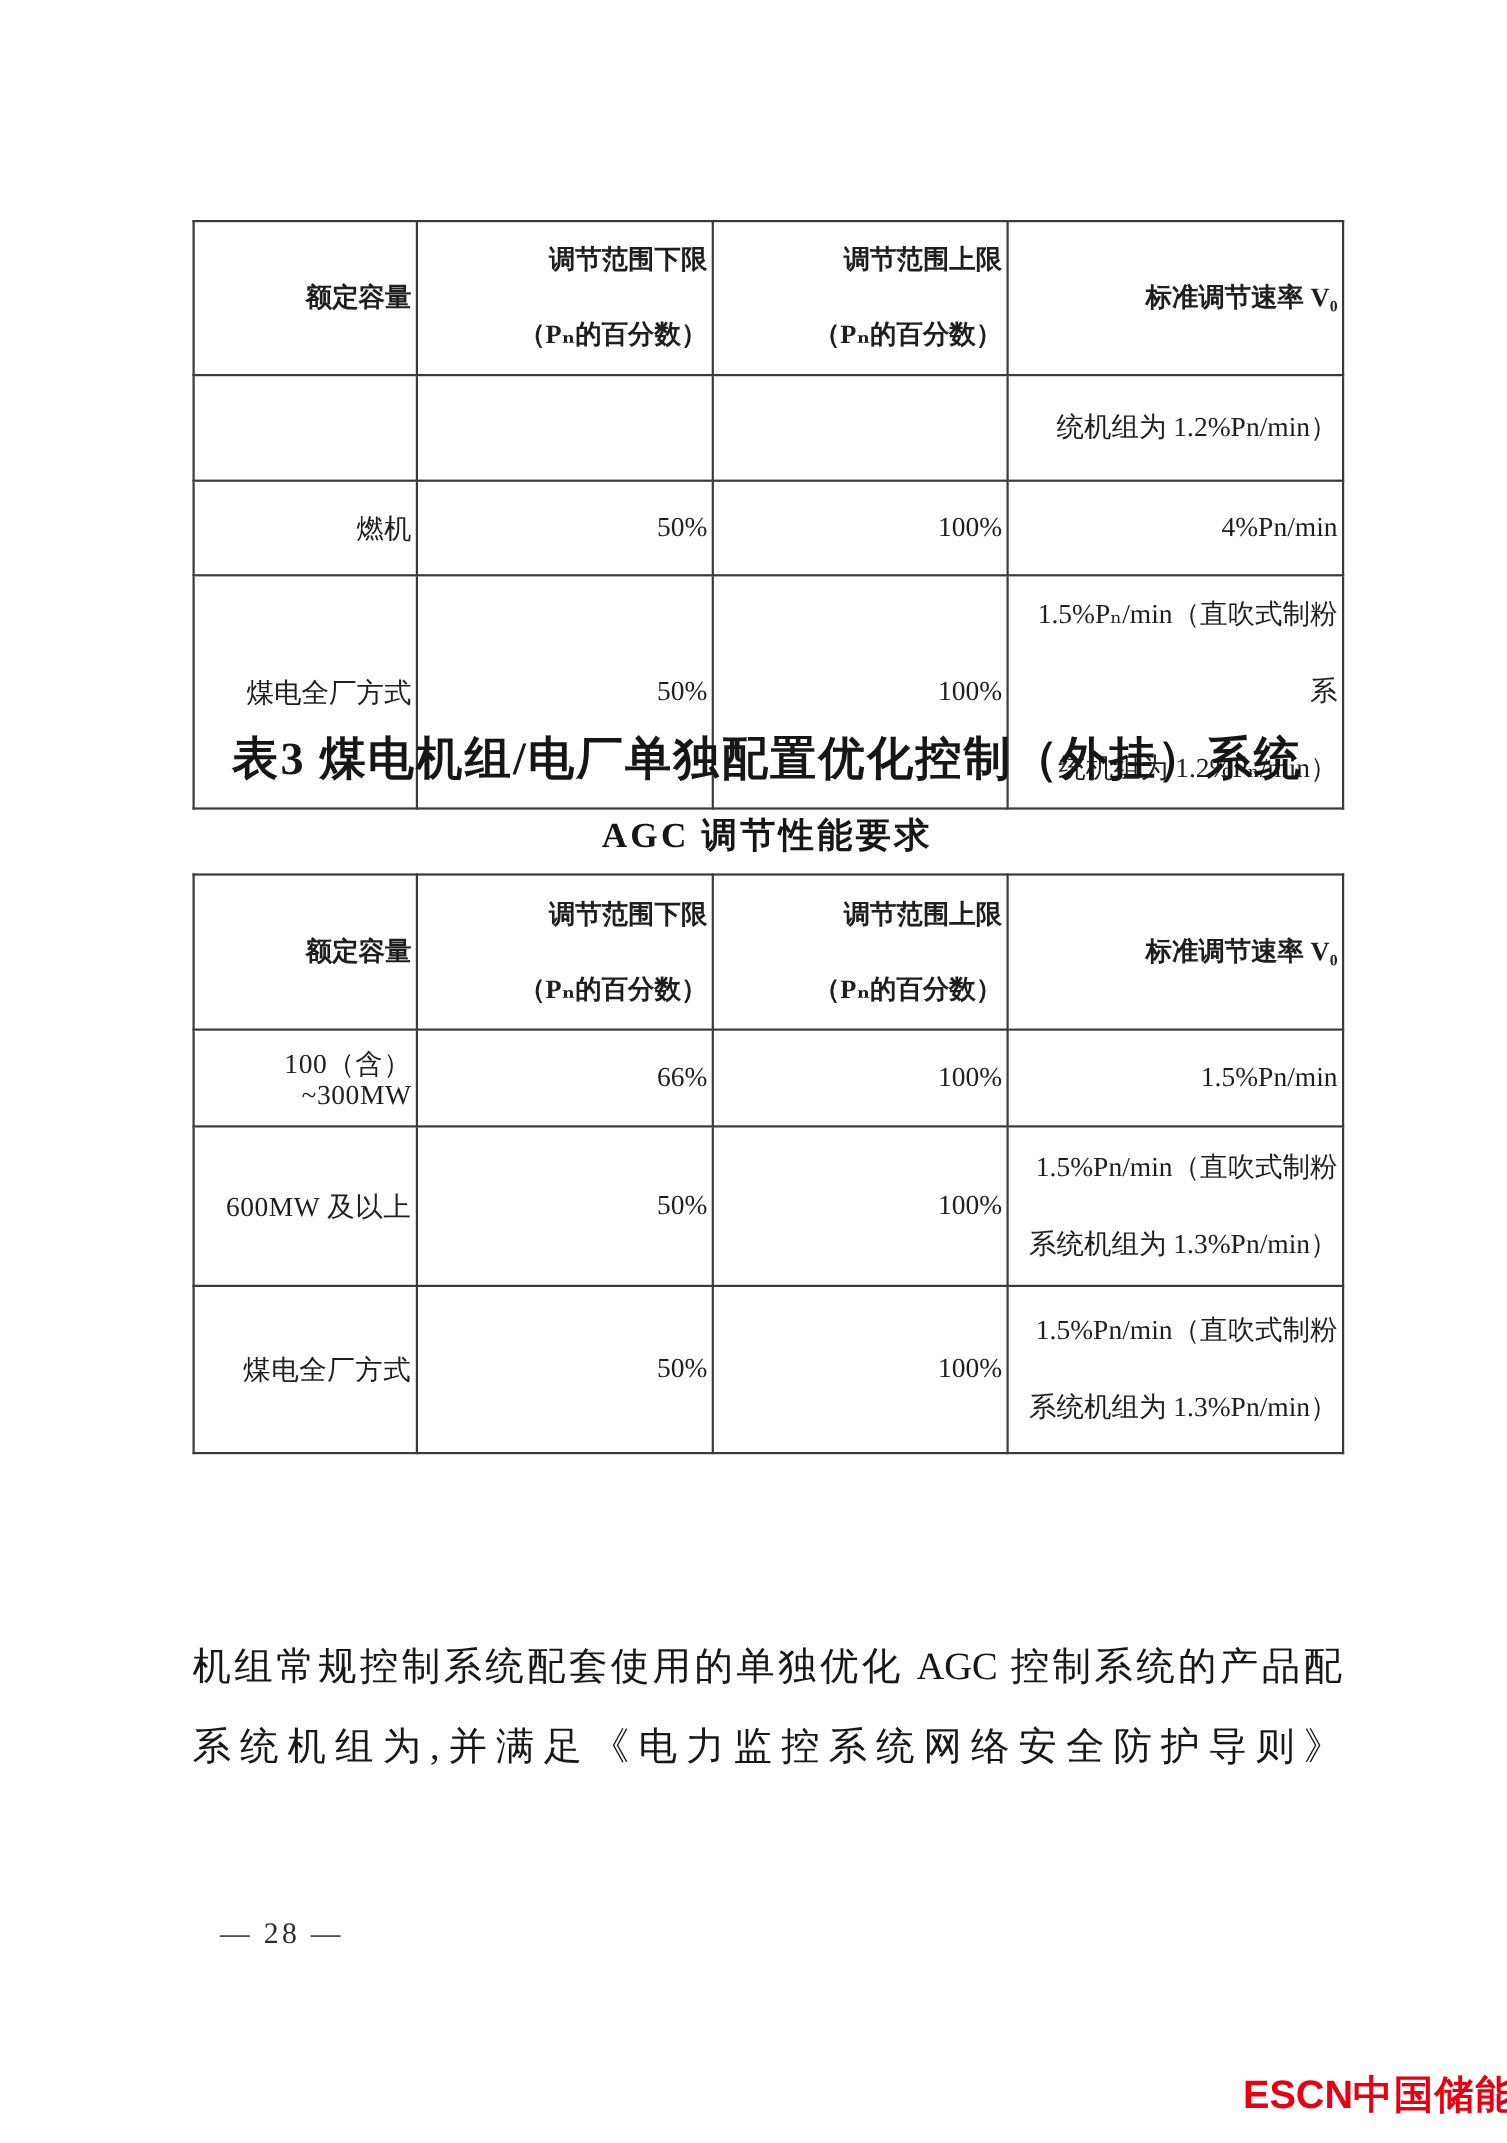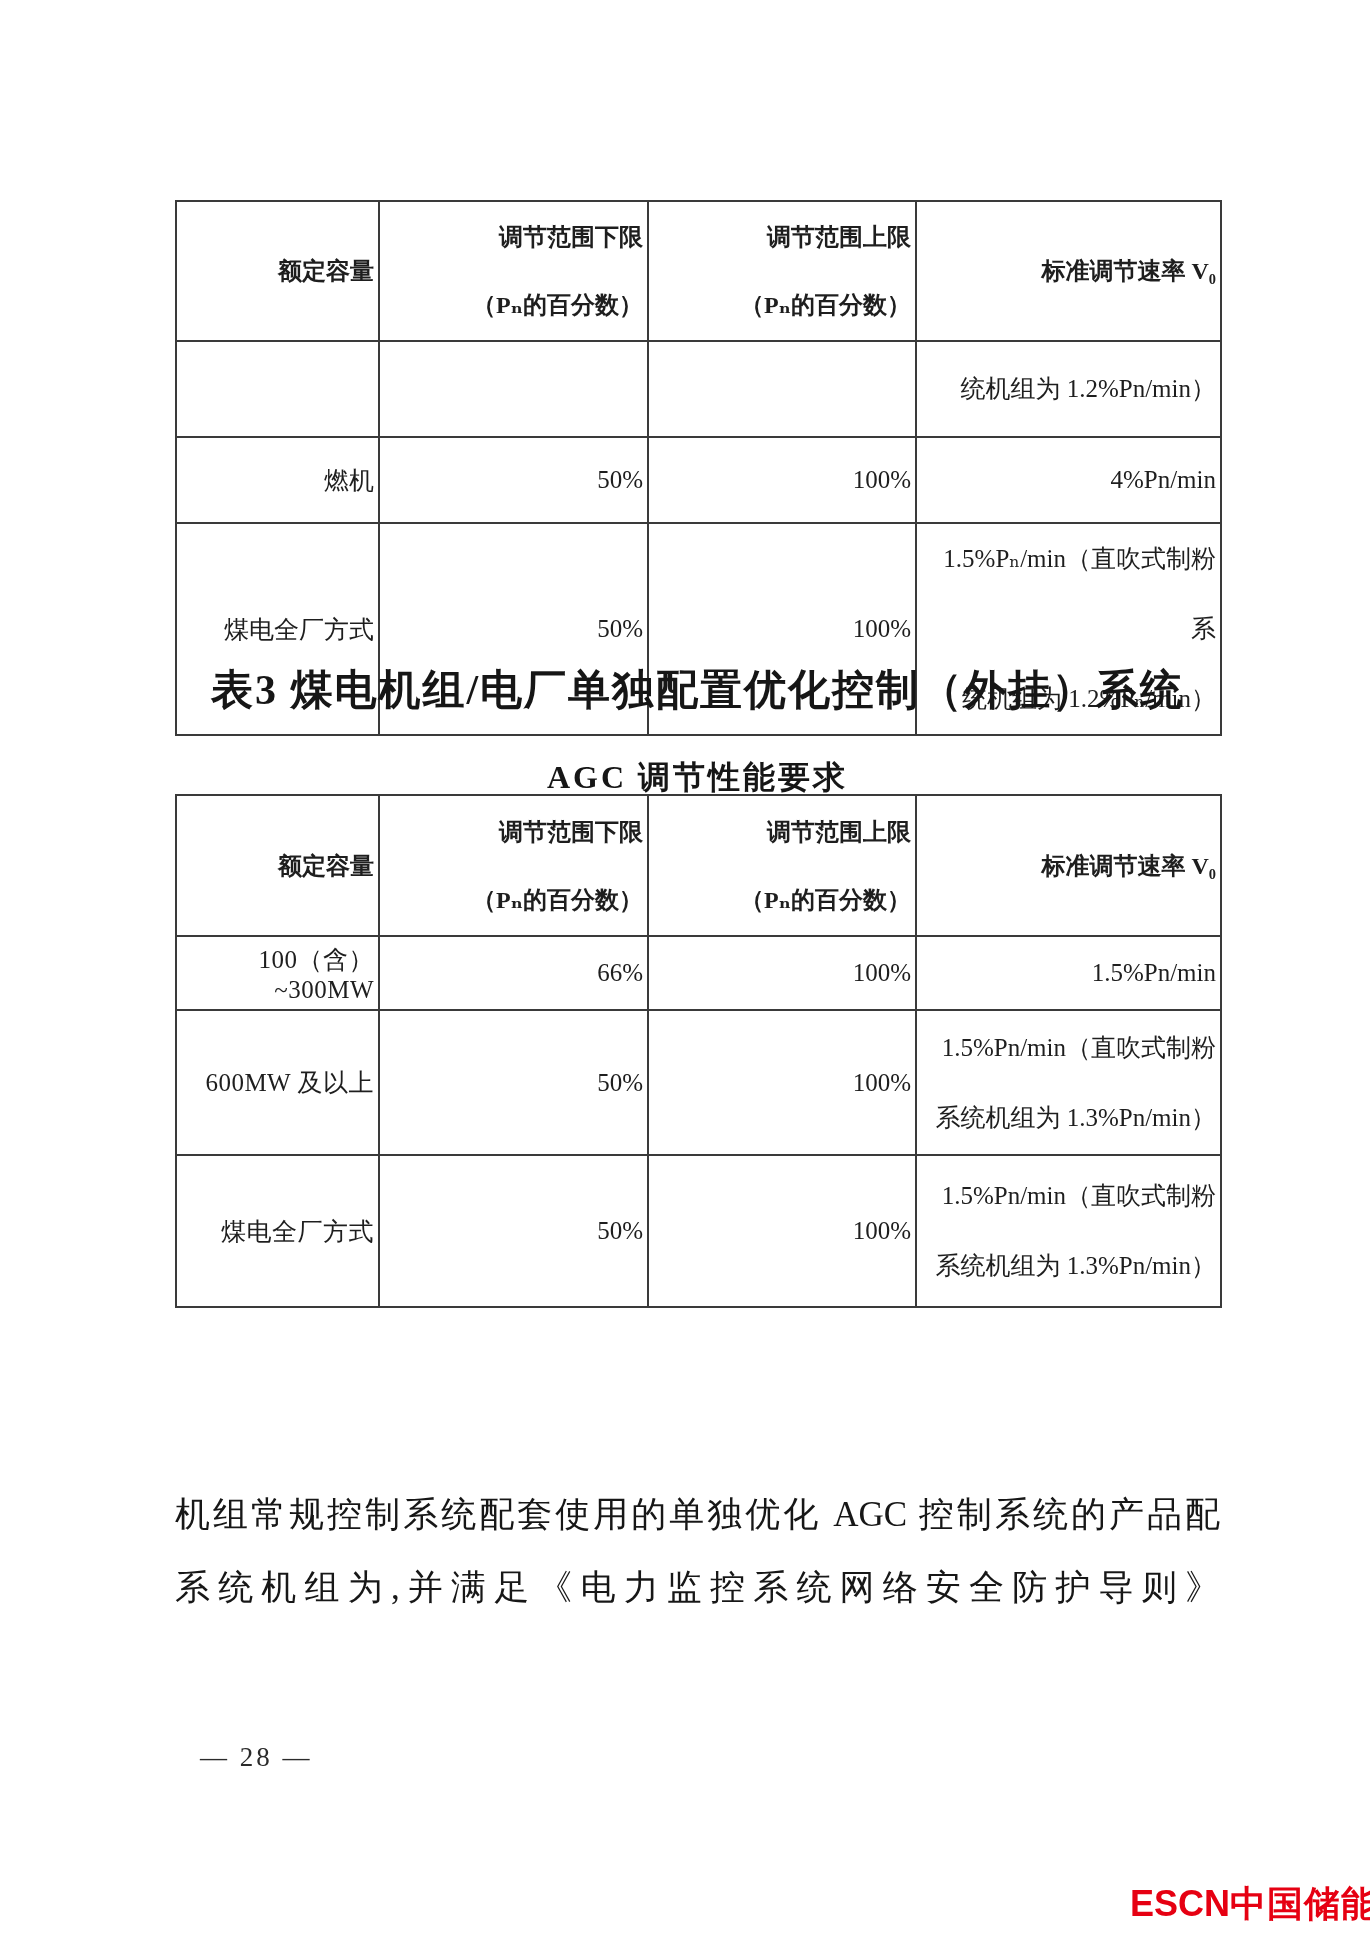--- a/index.html
+++ b/index.html
@@ -35,21 +35,21 @@
   .hdr-line{line-height:68px;}
   .cap-cell{font-size:24px;letter-spacing:0.5px;}
   .rate-line{line-height:70px;}
   .rate-single{line-height:30px;}
 
   .caption{
     position:absolute;left:175px;width:1045px;
     text-align:center;font-weight:bold;color:#161616;
   }
   .caption-1{top:662px;font-size:42px;letter-spacing:2px;}
-  .caption-2{top:756px;font-size:32px;letter-spacing:3px;}
+  .caption-2{top:738px;font-size:32px;letter-spacing:3px;}
 
   .para{
     position:absolute;left:175px;top:1478px;width:1045px;
   }
   .pline{
     font-size:35px;line-height:73px;color:#171717;
     text-align:justify;text-align-last:justify;
     white-space:nowrap;
   }
   .pline.indent{text-indent:72px;}
@@ -144,21 +144,21 @@
         <div class="hdr-line">（Pₙ的百分数）</div>
       </th>
       <th>
         <div class="hdr-line">调节范围上限</div>
         <div class="hdr-line">（Pₙ的百分数）</div>
       </th>
       <th>
             <div class="hdr-line">标准调节速率 V₀</div>
           </th>
     </tr>
-    <tr style="height:74px">
+    <tr style="height:88px">
       <td class="cap-cell">100（含）~300MW</td>
       <td>66%</td>
       <td>100%</td>
       <td>
             <div class="rate-single">1.5%Pn/min</div>
           </td>
     </tr>
     <tr style="height:145px">
       <td class="cap-cell">600MW 及以上</td>
       <td>50%</td>

